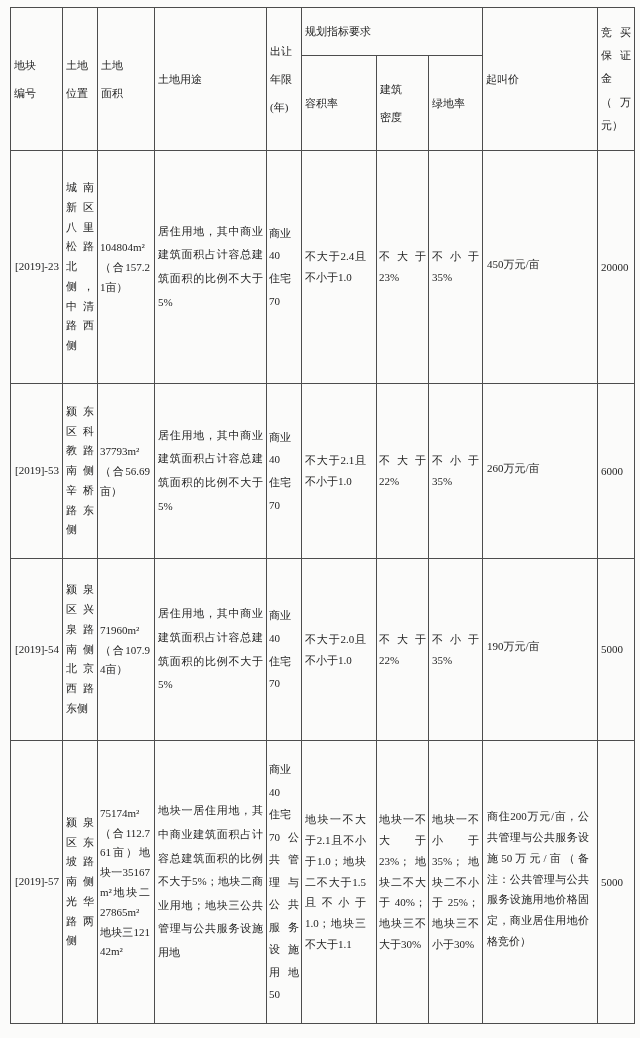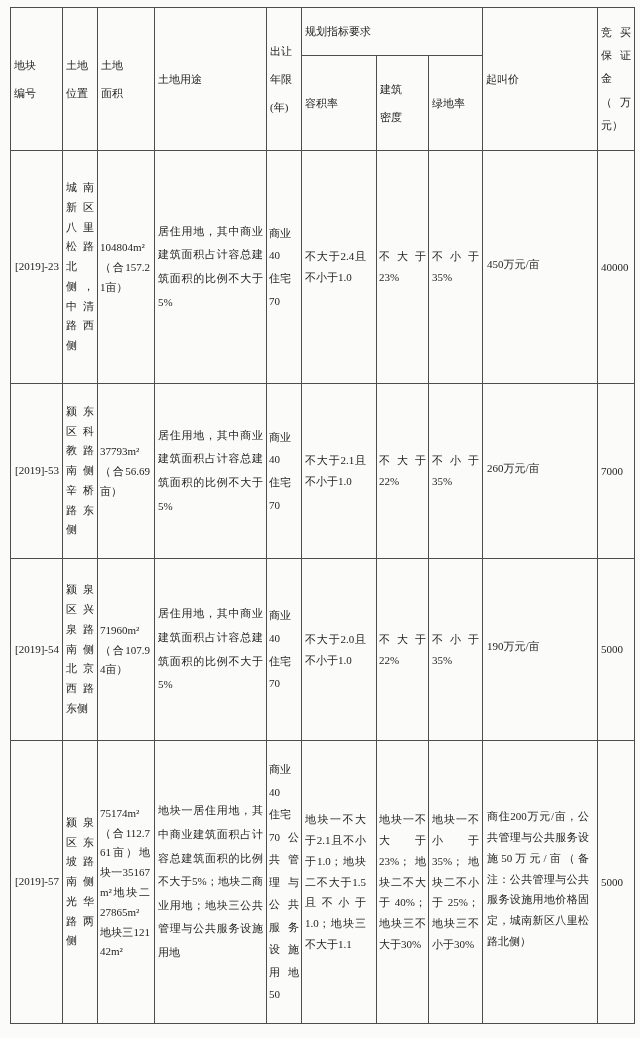--- a/index.html
+++ b/index.html
@@ -87,36 +87,36 @@
       <td class="c-area">104804m²（合157.21亩）</td>
       <td class="c-use">居住用地，其中商业建筑面积占计容总建筑面积的比例不大于5%</td>
       <td class="c-term">商业
 40
 住宅
 70</td>
       <td class="c-far">不大于2.4且不小于1.0</td>
       <td class="c-den">不大于23%</td>
       <td class="c-grn">不小于35%</td>
       <td class="c-price">450万元/亩</td>
-      <td class="c-dep">40000</td>
+      <td class="c-dep">20000</td>
     </tr>
     <tr style="height:175px">
       <td class="c-id">[2019]-53</td>
       <td class="c-loc">颍东区科教路南侧辛桥路东侧</td>
       <td class="c-area">37793m²（合56.69亩）</td>
       <td class="c-use">居住用地，其中商业建筑面积占计容总建筑面积的比例不大于5%</td>
       <td class="c-term">商业
 40
 住宅
 70</td>
       <td class="c-far">不大于2.1且不小于1.0</td>
       <td class="c-den">不大于22%</td>
       <td class="c-grn">不小于35%</td>
       <td class="c-price">260万元/亩</td>
-      <td class="c-dep">7000</td>
+      <td class="c-dep">6000</td>
     </tr>
     <tr style="height:182px">
       <td class="c-id">[2019]-54</td>
       <td class="c-loc">颍泉区兴泉路南侧北京西路东侧</td>
       <td class="c-area">71960m²（合107.94亩）</td>
       <td class="c-use">居住用地，其中商业建筑面积占计容总建筑面积的比例不大于5%</td>
       <td class="c-term">商业
 40
 住宅
 70</td>
@@ -131,17 +131,17 @@
       <td class="c-loc">颍泉区东坡路南侧光华路两侧</td>
       <td class="c-area">75174m²（合112.761亩）地块一35167m²地块二27865m²地块三12142m²</td>
       <td class="c-use">地块一居住用地，其中商业建筑面积占计容总建筑面积的比例不大于5%；地块二商业用地；地块三公共管理与公共服务设施用地</td>
       <td class="c-term">商业
 40
 住宅
 70公共管理与公共服务设施用地50</td>
       <td class="c-far">地块一不大于2.1且不小于1.0；地块二不大于1.5且不小于1.0；地块三不大于1.1</td>
       <td class="c-den">地块一不大于23%；地块二不大于40%；地块三不大于30%</td>
       <td class="c-grn">地块一不小于35%；地块二不小于25%；地块三不小于30%</td>
-      <td class="c-price">商住200万元/亩，公共管理与公共服务设施50万元/亩（备注：公共管理与公共服务设施用地价格固定，城南新区八里松路北侧）</td>
+      <td class="c-price">商住200万元/亩，公共管理与公共服务设施50万元/亩（备注：公共管理与公共服务设施用地价格固定，商业居住用地价格竞价）</td>
       <td class="c-dep">5000</td>
     </tr>
   </tbody>
 </table>
 
 </body></html>

